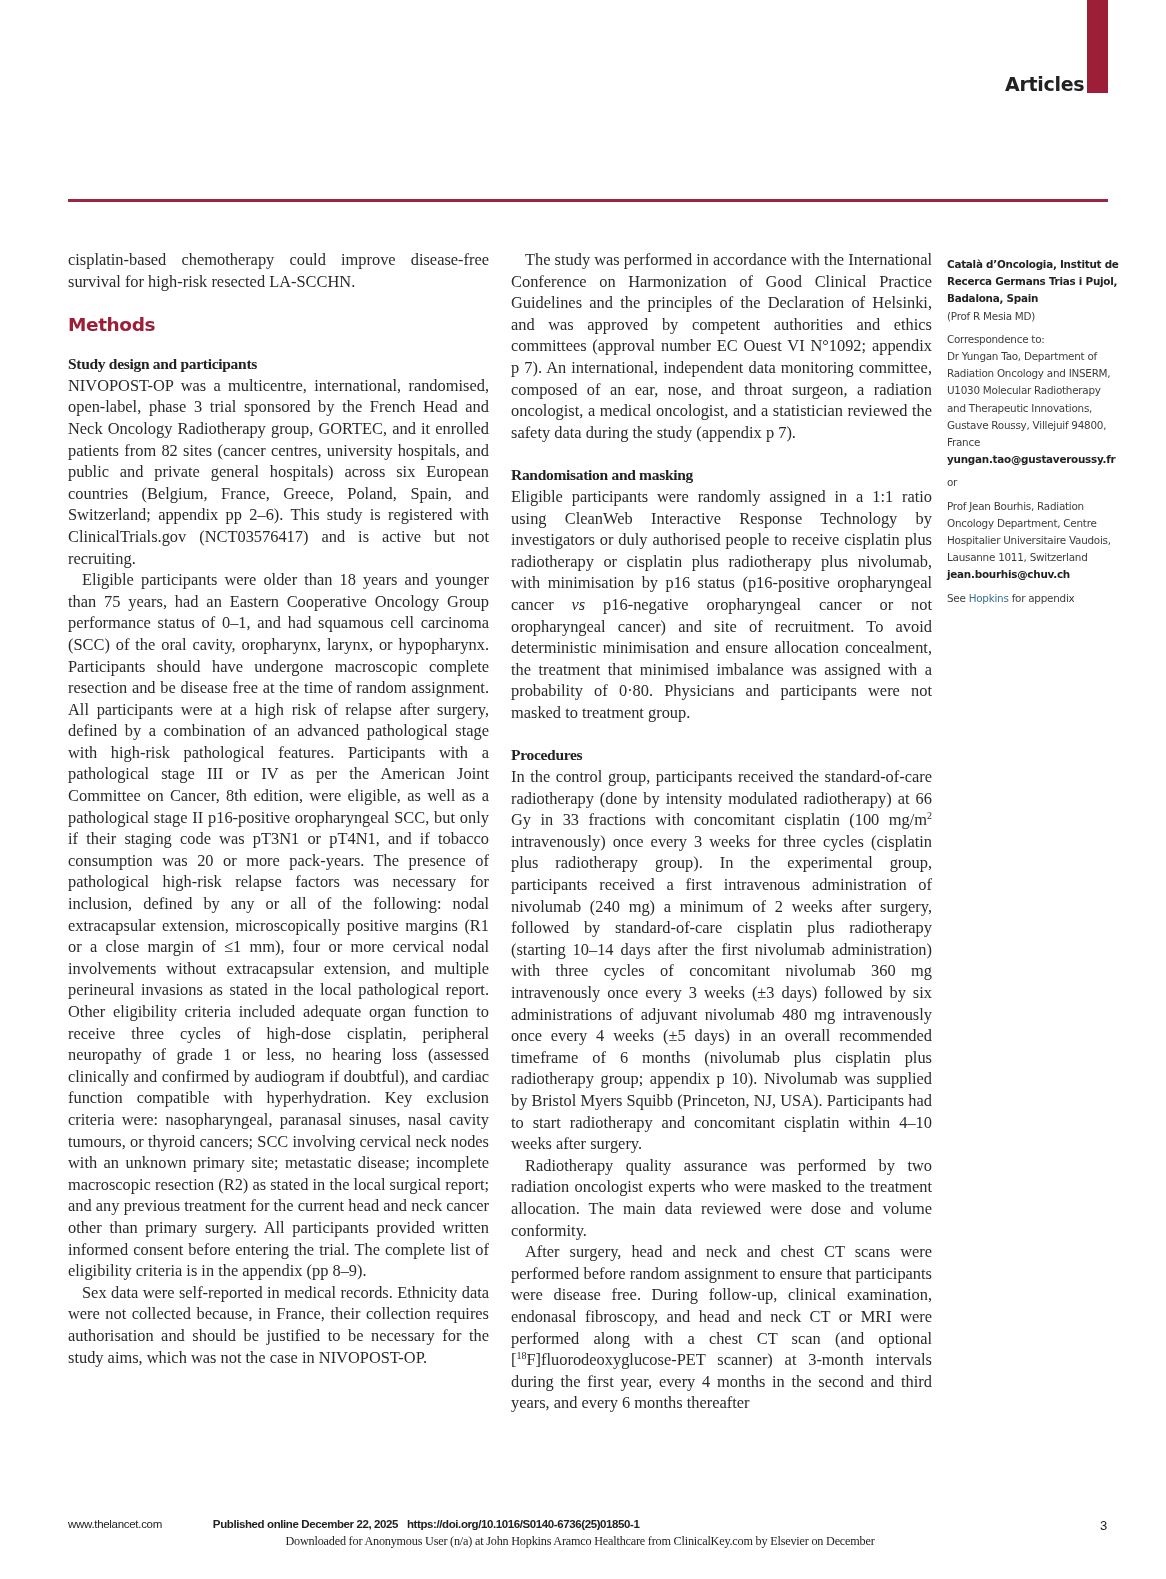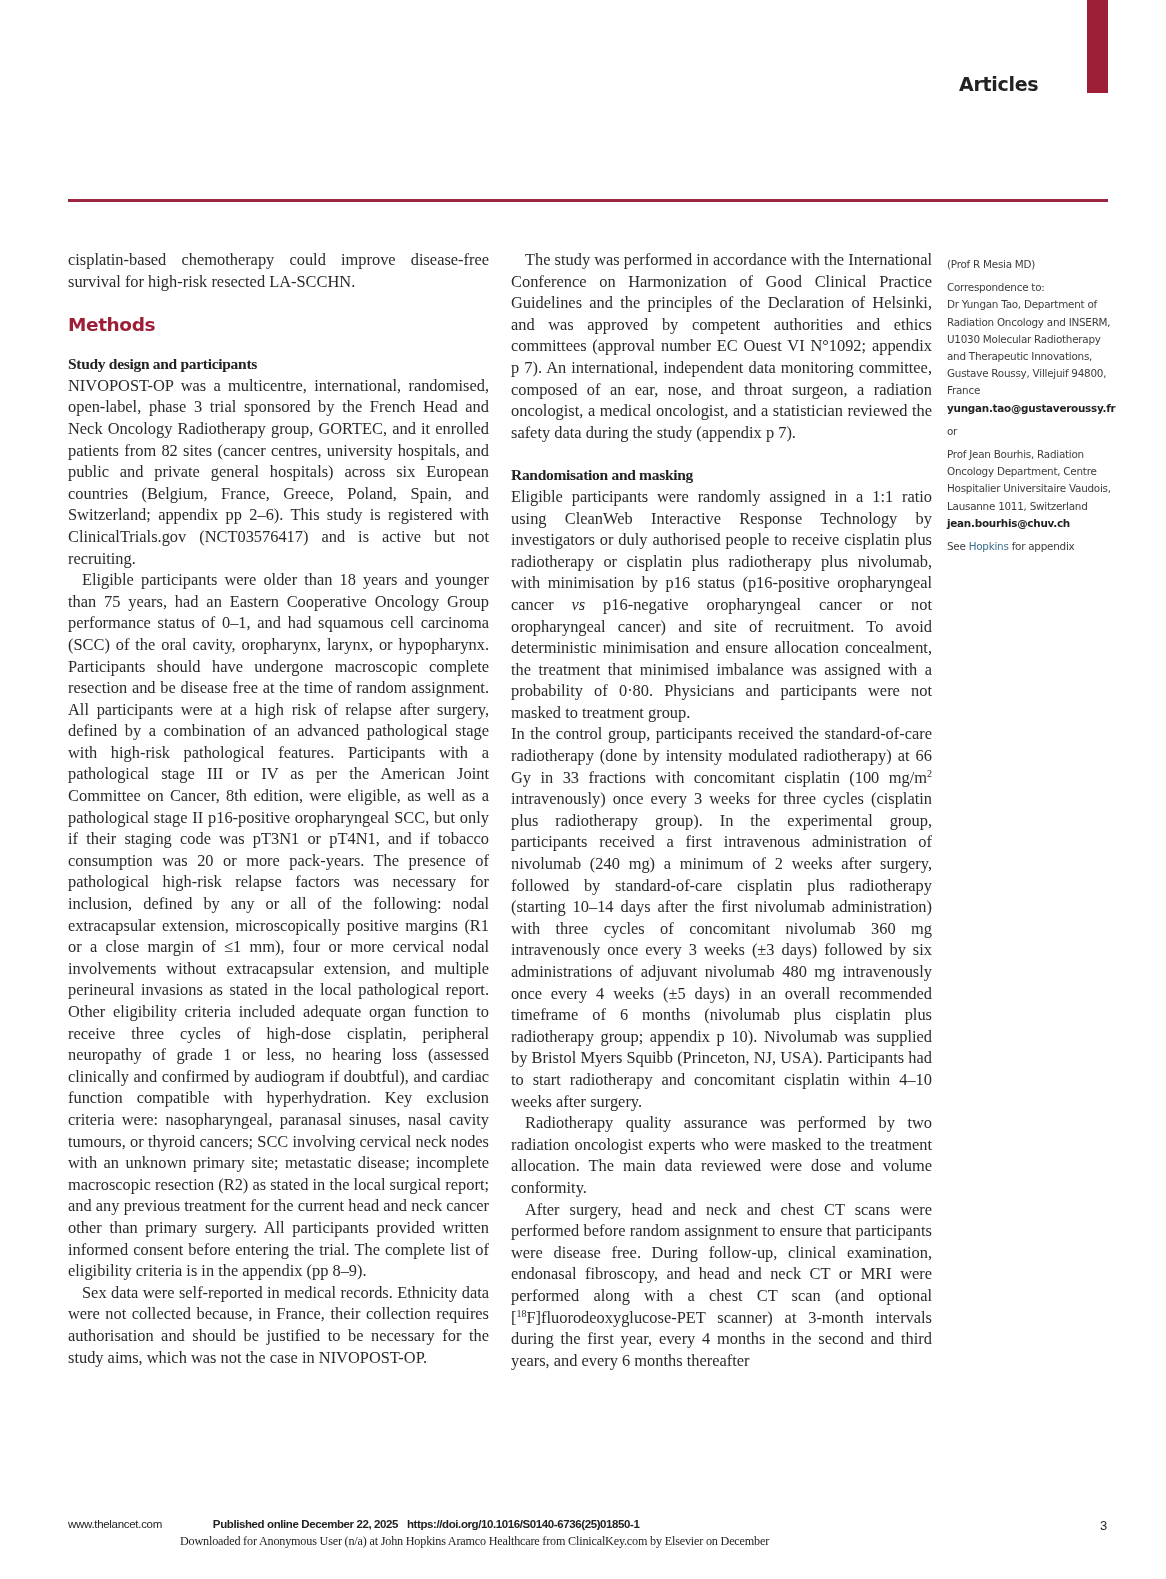--- a/index.html
+++ b/index.html
@@ -1,21 +1,21 @@
 <!DOCTYPE html>
 <html><head>
 <meta charset="utf-8">
 <style>
   html, body { margin: 0; padding: 0; background: #ffffff; }
   body { width: 1166px; height: 1579px; position: relative; overflow: hidden; }
   .serif { font-family: "Liberation Serif", "DejaVu Serif", serif; }
   .sans { font-family: "DejaVu Sans", "Liberation Sans", sans-serif; }
 
   .red-bar { position: absolute; left: 1087px; top: 0; width: 21px; height: 93px; background: #9c1f37; }
-  .section-label { position: absolute; left: 959px; top: 73px; font-size: 19px; font-weight: bold; color: #222; letter-spacing: -0.3px; }
+  .section-label { position: absolute; left: 1005px; top: 73px; font-size: 19px; font-weight: bold; color: #222; letter-spacing: -0.3px; }
   .top-rule { position: absolute; left: 68px; top: 199px; width: 1040px; height: 3px; background: #9c2540; }
 
   .col { position: absolute; top: 249px; width: 421px; font-size: 16.4px; line-height: 21.6px; color: #2a2a2a; text-align: justify; hyphens: auto; }
   .col-left { left: 68px; }
   .col-mid { left: 511px; }
   .col p { margin: 0; }
   .col p.indent { text-indent: 14px; }
   .h1 { font-family: "DejaVu Sans", sans-serif; color: #9c1f37; font-size: 18.5px; font-weight: bold; margin: 21px 0 16px 0; line-height: 24px; letter-spacing: -0.4px; }
   .h2 { font-family: Liberation Serif, serif; color: #222; font-size: 15.5px; font-weight: bold; margin: 0; line-height: 21.6px; letter-spacing: -0.3px; }
   .h2.spaced { margin-top: 21px; }
@@ -25,21 +25,21 @@
   .sidebar { position: absolute; left: 947px; top: 256px; width: 175px; font-family: "DejaVu Sans", sans-serif; font-size: 10.4px; line-height: 17.2px; color: #3c3c3c; letter-spacing: -0.25px; }
   .sidebar .bold { font-weight: bold; color: #222; }
   .sidebar .block { margin-bottom: 6px; }
   .sidebar .link { color: #3a6f8f; }
 
   .footer { position: absolute; left: 68px; top: 1518px; width: 1040px; font-size: 11.5px; color: #222; }
   .footer .site { font-family: "Liberation Sans", sans-serif; letter-spacing: -0.3px; }
   .footer .pub { font-family: "Liberation Sans", sans-serif; font-weight: bold; letter-spacing: -0.4px; margin-left: 4px; padding-left: 44px; }
   .footer .doi { font-family: "Liberation Sans", sans-serif; font-weight: bold; letter-spacing: -0.4px; margin-left: 6px; }
   .page-num { position: absolute; left: 1100px; top: 1518px; font-family: "Liberation Sans", sans-serif; font-size: 13px; color: #222; }
-  .download { position: absolute; left: 180px; top: 1534px; width: 800px; text-align: left; font-family: "Liberation Serif", serif; font-size: 12.2px; line-height: 14.5px; color: #222; letter-spacing: -0.2px; }
+  .download { position: absolute; left: 180px; top: 1534px; width: 800px; text-align: center; font-family: "Liberation Serif", serif; font-size: 12.2px; line-height: 14.5px; color: #222; letter-spacing: -0.2px; }
 </style>
 </head>
 <body>
 
 <div class="red-bar"></div>
 <div class="section-label sans">Articles</div>
 <div class="top-rule"></div>
 
 <div class="col col-left serif">
   <p>cisplatin-based chemotherapy could improve disease-free survival for high-risk resected LA-SCCHN.</p>
@@ -47,27 +47,29 @@
   <div class="h2">Study design and participants</div>
   <p>NIVOPOST-OP was a multicentre, international, randomised, open-label, phase 3 trial sponsored by the French Head and Neck Oncology Radiotherapy group, GORTEC, and it enrolled patients from 82 sites (cancer centres, university hospitals, and public and private general hospitals) across six European countries (Belgium, France, Greece, Poland, Spain, and Switzerland; appendix pp 2–6). This study is registered with ClinicalTrials.gov (NCT03576417) and is active but not recruiting.</p>
   <p class="indent">Eligible participants were older than 18 years and younger than 75 years, had an Eastern Cooperative Oncology Group performance status of 0–1, and had squamous cell carcinoma (SCC) of the oral cavity, oropharynx, larynx, or hypopharynx. Participants should have undergone macroscopic complete resection and be disease free at the time of random assignment. All participants were at a high risk of relapse after surgery, defined by a combination of an advanced pathological stage with high-risk pathological features. Participants with a pathological stage III or IV as per the American Joint Committee on Cancer, 8th edition, were eligible, as well as a pathological stage II p16-positive oropharyngeal SCC, but only if their staging code was pT3N1 or pT4N1, and if tobacco consumption was 20 or more pack-years. The presence of pathological high-risk relapse factors was necessary for inclusion, defined by any or all of the following: nodal extracapsular extension, microscopically positive margins (R1 or a close margin of ≤1 mm), four or more cervical nodal involvements without extracapsular extension, and multiple perineural invasions as stated in the local pathological report. Other eligibility criteria included adequate organ function to receive three cycles of high-dose cisplatin, peripheral neuropathy of grade 1 or less, no hearing loss (assessed clinically and confirmed by audiogram if doubtful), and cardiac function compatible with hyperhydration. Key exclusion criteria were: nasopharyngeal, paranasal sinuses, nasal cavity tumours, or thyroid cancers; SCC involving cervical neck nodes with an unknown primary site; metastatic disease; incomplete macroscopic resection (R2) as stated in the local surgical report; and any previous treatment for the current head and neck cancer other than primary surgery. All participants provided written informed consent before entering the trial. The complete list of eligibility criteria is in the appendix (pp 8–9).</p>
   <p class="indent">Sex data were self-reported in medical records. Ethnicity data were not collected because, in France, their collection requires authorisation and should be justified to be necessary for the study aims, which was not the case in NIVOPOST-OP.</p>
 </div>
 
 <div class="col col-mid serif">
   <p class="indent">The study was performed in accordance with the International Conference on Harmonization of Good Clinical Practice Guidelines and the principles of the Declaration of Helsinki, and was approved by competent authorities and ethics committees (approval number EC Ouest VI N°1092; appendix p 7). An international, independent data monitoring committee, composed of an ear, nose, and throat surgeon, a radiation oncologist, a medical oncologist, and a statistician reviewed the safety data during the study (appendix p 7).</p>
   <div class="h2 spaced">Randomisation and masking</div>
   <p><span>Eligible participants were randomly assigned in a 1:1 ratio using CleanWeb Interactive Response Technology by investigators or duly authorised people to receive cisplatin plus radiotherapy or cisplatin plus radiotherapy plus nivolumab, with minimisation by p16 status (p16-positive oropharyngeal cancer </span><span class="italic">vs</span><span> p16-negative oropharyngeal cancer or not oropharyngeal cancer) and site of recruitment. To avoid deterministic minimisation and ensure allocation concealment, the treatment that minimised imbalance was assigned with a probability of 0·80. Physicians and participants were not masked to treatment group.</span></p>
+  <div class="h2 spaced">Procedures</div>
   <p><span>In the control group, participants received the standard-of-care radiotherapy (done by intensity modulated radiotherapy) at 66 Gy in 33 fractions with concomitant cisplatin (100 mg/m</span><sup>2</sup><span> intravenously) once every 3 weeks for three cycles (cisplatin plus radiotherapy group). In the experimental group, participants received a first intravenous administration of nivolumab (240 mg) a minimum of 2 weeks after surgery, followed by standard-of-care cisplatin plus radiotherapy (starting 10–14 days after the first nivolumab administration) with three cycles of concomitant nivolumab 360 mg intravenously once every 3 weeks (±3 days) followed by six administrations of adjuvant nivolumab 480 mg intravenously once every 4 weeks (±5 days) in an overall recommended timeframe of 6 months (nivolumab plus cisplatin plus radiotherapy group; appendix p 10). Nivolumab was supplied by Bristol Myers Squibb (Princeton, NJ, USA). Participants had to start radiotherapy and concomitant cisplatin within 4–10 weeks after surgery.</span></p>
   <p class="indent">Radiotherapy quality assurance was performed by two radiation oncologist experts who were masked to the treatment allocation. The main data reviewed were dose and volume conformity.</p>
   <p class="indent"><span>After surgery, head and neck and chest CT scans were performed before random assignment to ensure that participants were disease free. During follow-up, clinical examination, endonasal fibroscopy, and head and neck CT or MRI were performed along with a chest CT scan (and optional [</span><sup>18</sup><span>F]fluorodeoxyglucose-PET scanner) at 3-month intervals during the first year, every 4 months in the second and third years, and every 6 months thereafter</span></p>
 </div>
 
 <div class="sidebar">
   <div class="block">
+    <div class="bold">Català d’Oncologia, Institut de Recerca Germans Trias i Pujol, Badalona, Spain</div>
     <div>(Prof R Mesia MD)</div>
   </div>
   <div class="block">
     <div>Correspondence to:</div>
     <div>Dr Yungan Tao, Department of Radiation Oncology and INSERM, U1030 Molecular Radiotherapy and Therapeutic Innovations, Gustave Roussy, Villejuif 94800, France</div>
     <div class="bold">yungan.tao@gustaveroussy.fr</div>
   </div>
   <div class="block">or</div>
   <div class="block">
     <div>Prof Jean Bourhis, Radiation Oncology Department, Centre Hospitalier Universitaire Vaudois, Lausanne 1011, Switzerland</div>

